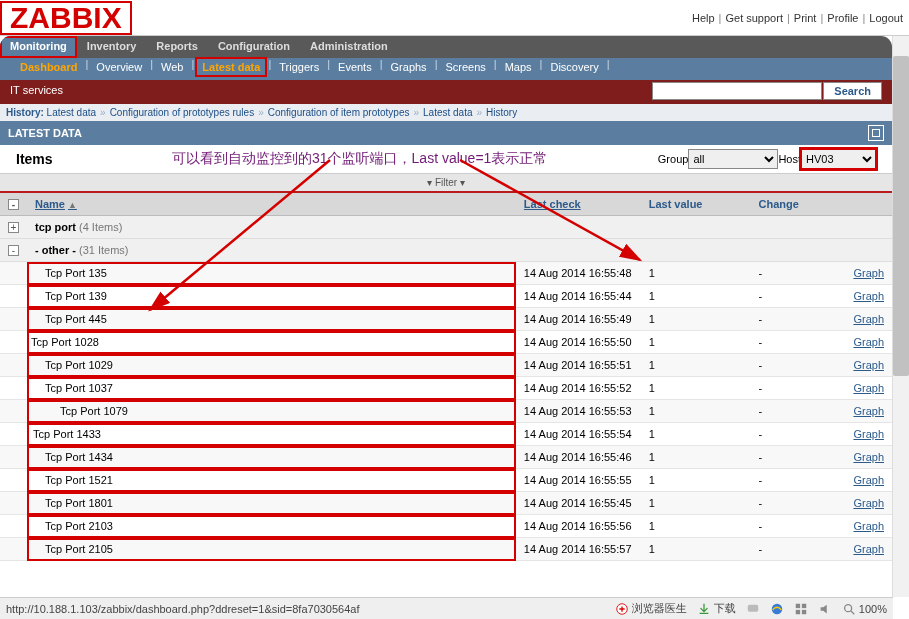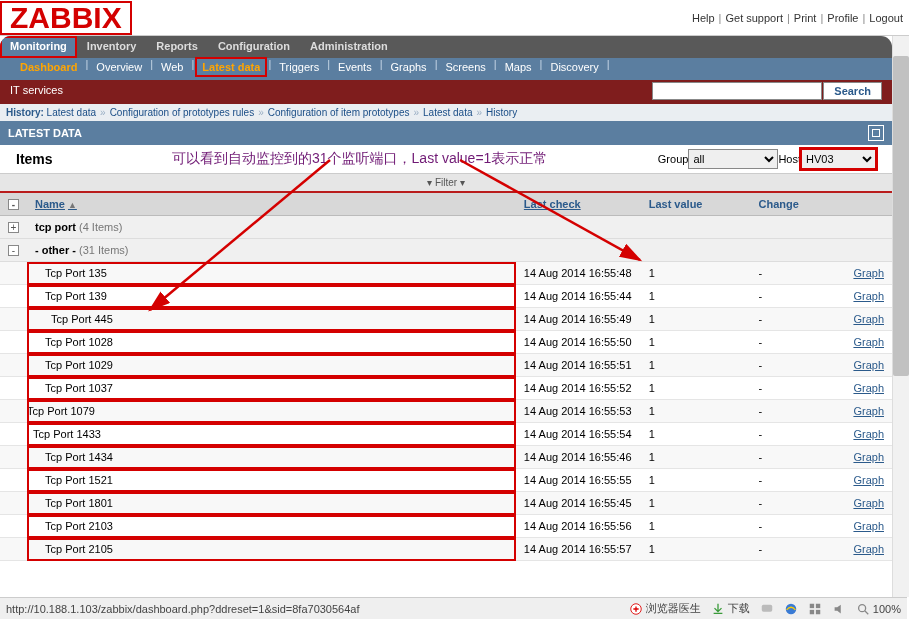--- a/index.html
+++ b/index.html
@@ -42,21 +42,21 @@
 table.data th { background: #d8d8d8; text-align: left; padding: 5px 8px; border-bottom: 1px solid #bbb; font-weight: bold; color: #2b5a8b; }
 table.data th.expcol { width: 18px; }
 table.data th.namecol { text-decoration: underline; }
 table.data th .sortarrow { font-size: 9px; color: #777; margin-left: 3px; }
 table.data tr.grouprow td { background: #f0f0f0; padding: 5px 8px; border-bottom: 1px solid #ddd; }
 table.data tr.datarow td { padding: 5px 8px; border-bottom: 1px solid #e5e5e5; background: #fff; }
 table.data tr.datarow:nth-child(odd) td { background: #f8f8f8; }
 .expbtn { display: inline-block; width: 11px; height: 11px; border: 1px solid #888; text-align: center; line-height: 9px; font-size: 10px; color: #555; cursor: pointer; background: #fff; }
 .graphlink { color: #2b5a8b; text-decoration: underline; cursor: pointer; }
 .namered { outline: 2px solid #d40000; outline-offset: -2px; }
-.statusbar { position: absolute; bottom: 0; left: 0; right: 2px; height: 22px; background: #efefef; border-top: 1px solid #ccc; display: flex; align-items: center; justify-content: space-between; padding: 0 6px; font-size: 11px; color: #444; }
+.statusbar { position: absolute; bottom: 0; left: 0; right: 16px; height: 22px; background: #efefef; border-top: 1px solid #ccc; display: flex; align-items: center; justify-content: space-between; padding: 0 6px; font-size: 11px; color: #444; }
 .statusbar .right { display: flex; align-items: center; gap: 10px; }
 .statusbar .si { display: inline-flex; align-items: center; gap: 3px; cursor: pointer; }
 .si svg { width: 14px; height: 14px; }
 .arrow-svg { position: absolute; pointer-events: none; z-index: 500; }
 .scroll-knob { position: absolute; right: 0; top: 36px; bottom: 22px; width: 17px; background: #f1f1f1; border-left: 1px solid #ddd; }
 .scroll-knob::before { content:""; display:block; margin-top: 20px; height: 320px; background: #c1c1c1; border-radius: 2px; }
 .content-wrap { position: absolute; top: 36px; left: 0; right: 17px; bottom: 22px; overflow: hidden; border-radius: 11px; }
 </style>
 </head>
 <body>
@@ -162,29 +162,29 @@
         <tr class="datarow">
           <td></td>
           <td class="namered" style="padding-left:18px">Tcp Port 139</td>
           <td>14 Aug 2014 16:55:44</td>
           <td>1</td>
           <td>-</td>
           <td><a class="graphlink">Graph</a></td>
         </tr>
         <tr class="datarow">
           <td></td>
-          <td class="namered" style="padding-left:24px">Tcp Port 445</td>
+          <td class="namered" style="padding-left:18px">Tcp Port 445</td>
           <td>14 Aug 2014 16:55:49</td>
           <td>1</td>
           <td>-</td>
           <td><a class="graphlink">Graph</a></td>
         </tr>
         <tr class="datarow">
           <td></td>
-          <td class="namered" style="padding-left:18px">Tcp Port 1028</td>
+          <td class="namered" style="padding-left:4px">Tcp Port 1028</td>
           <td>14 Aug 2014 16:55:50</td>
           <td>1</td>
           <td>-</td>
           <td><a class="graphlink">Graph</a></td>
         </tr>
         <tr class="datarow">
           <td></td>
           <td class="namered" style="padding-left:18px">Tcp Port 1029</td>
           <td>14 Aug 2014 16:55:51</td>
           <td>1</td>
@@ -194,21 +194,21 @@
         <tr class="datarow">
           <td></td>
           <td class="namered" style="padding-left:18px">Tcp Port 1037</td>
           <td>14 Aug 2014 16:55:52</td>
           <td>1</td>
           <td>-</td>
           <td><a class="graphlink">Graph</a></td>
         </tr>
         <tr class="datarow">
           <td></td>
-          <td class="namered" style="padding-left:0">Tcp Port 1079</td>
+          <td class="namered" style="padding-left:33px">Tcp Port 1079</td>
           <td>14 Aug 2014 16:55:53</td>
           <td>1</td>
           <td>-</td>
           <td><a class="graphlink">Graph</a></td>
         </tr>
         <tr class="datarow">
           <td></td>
           <td class="namered" style="padding-left:6px">Tcp Port 1433</td>
           <td>14 Aug 2014 16:55:54</td>
           <td>1</td>

